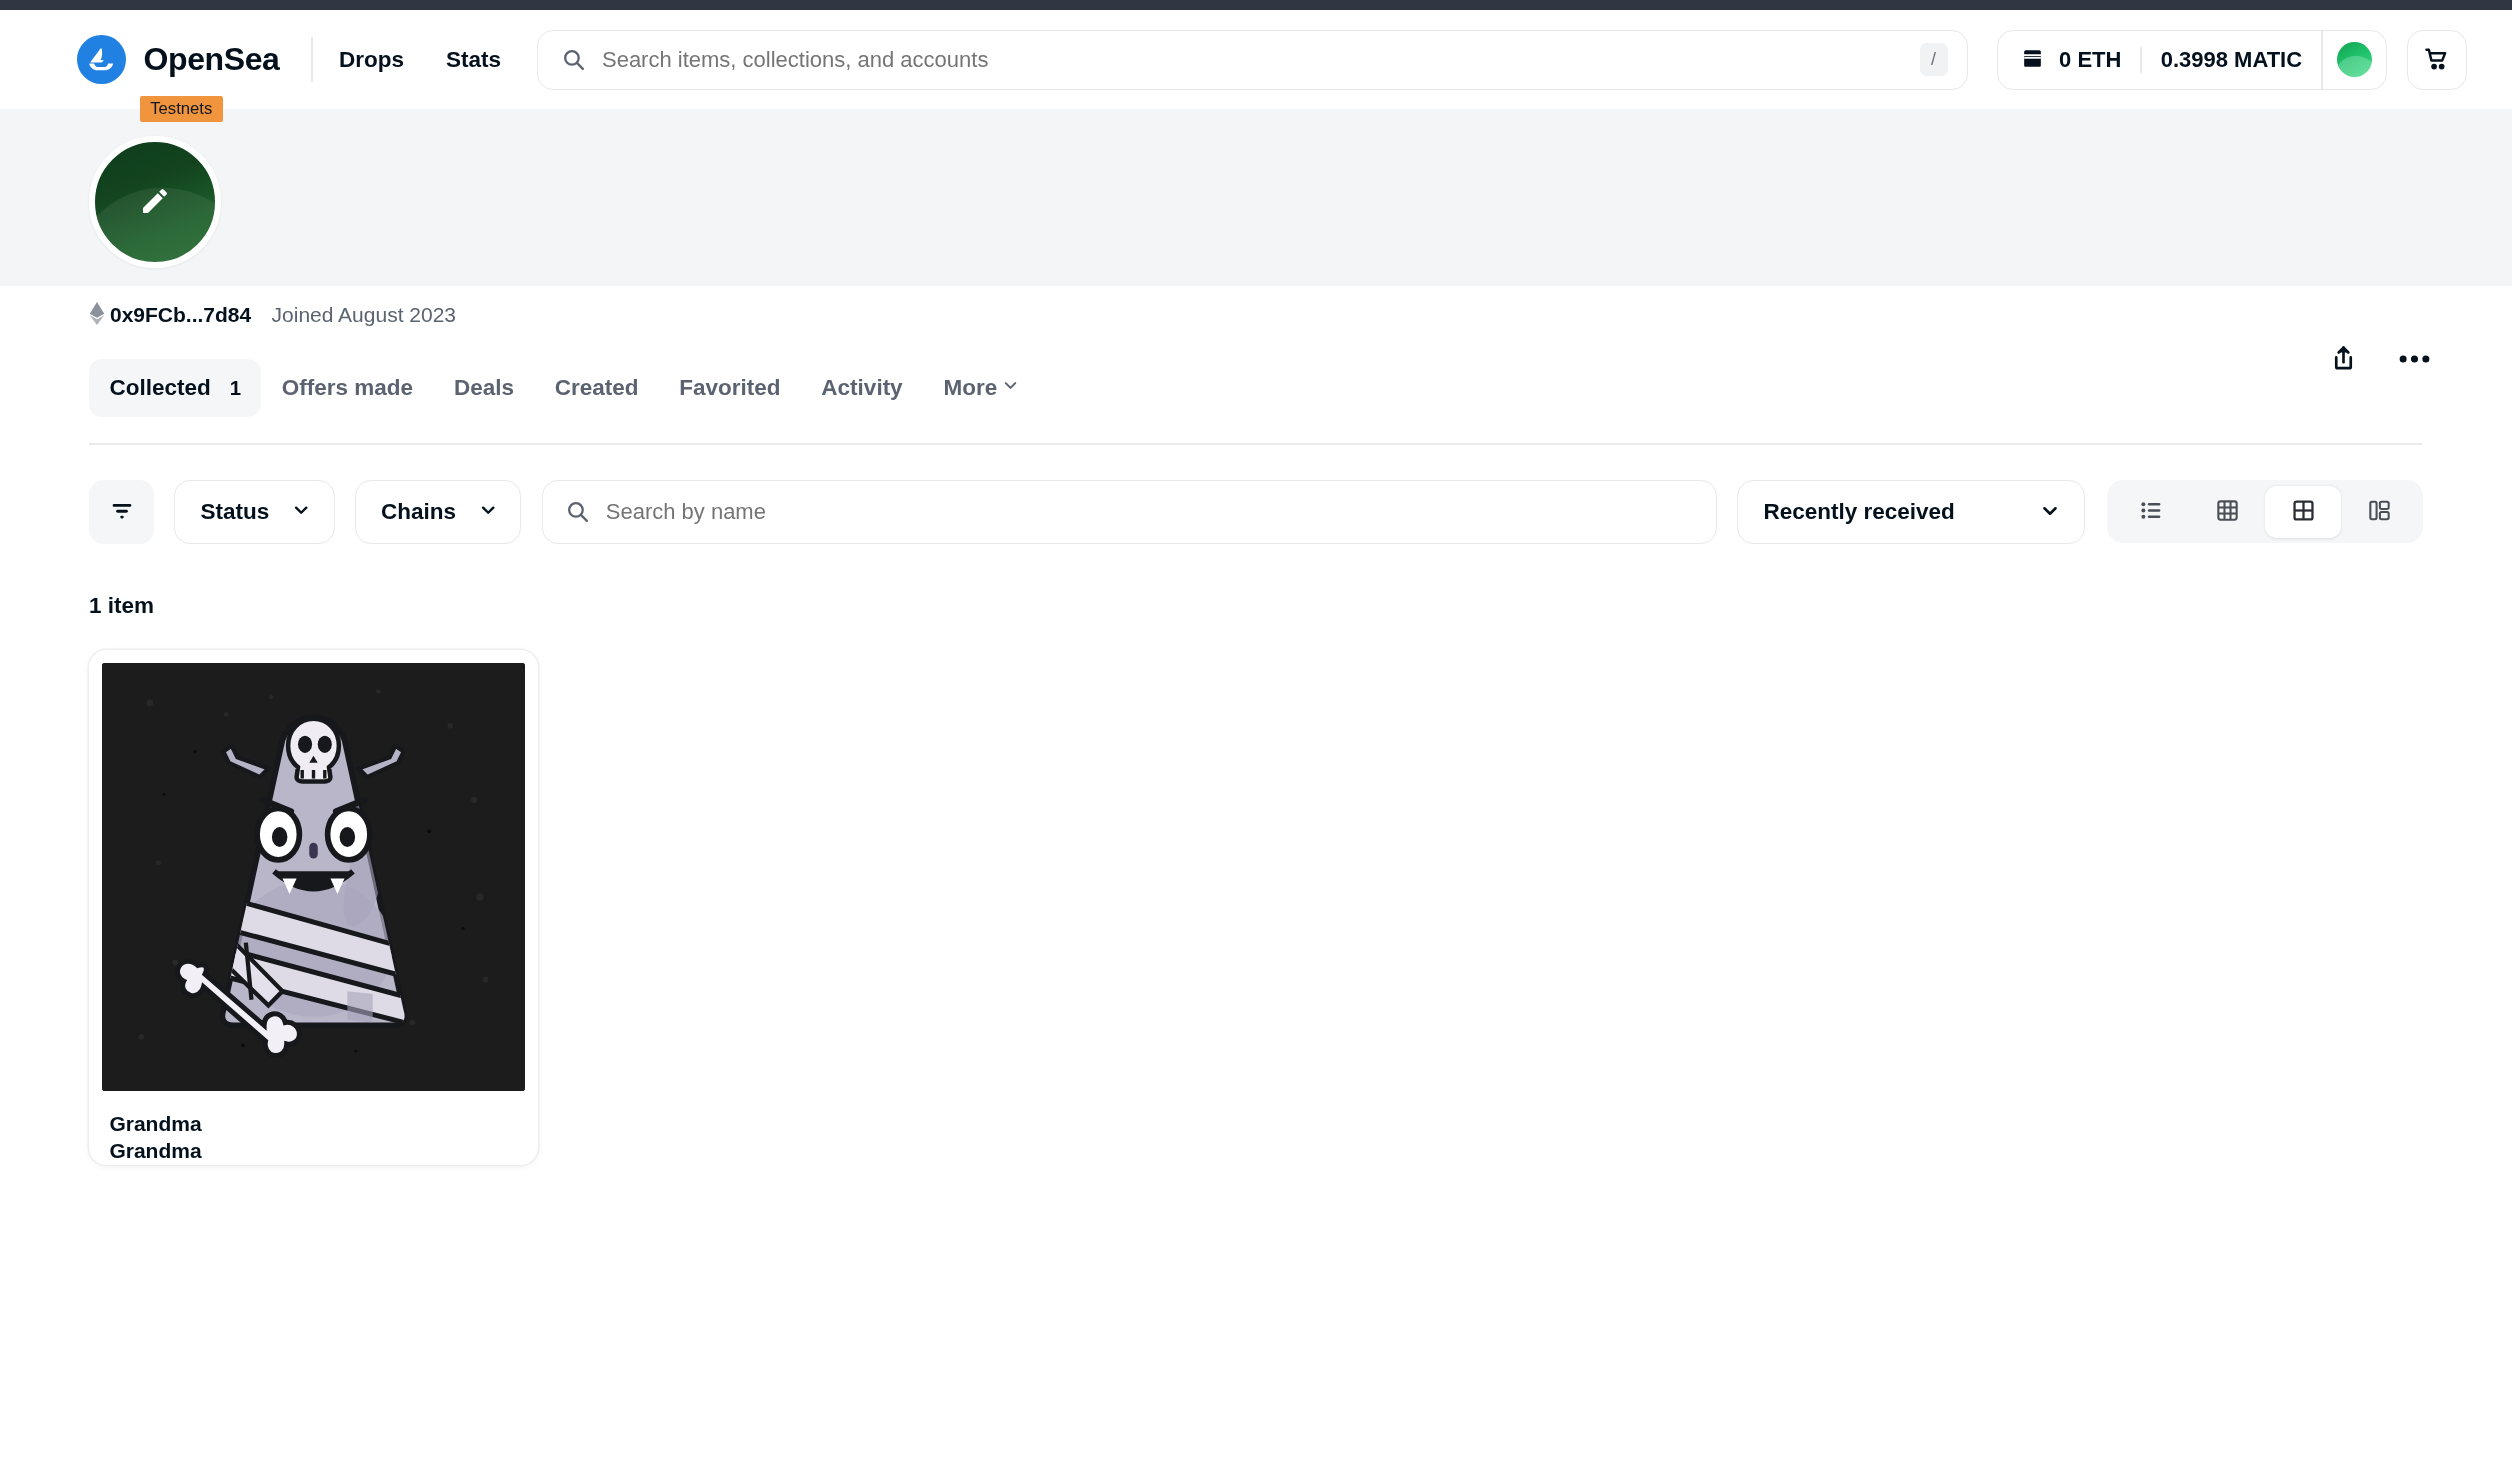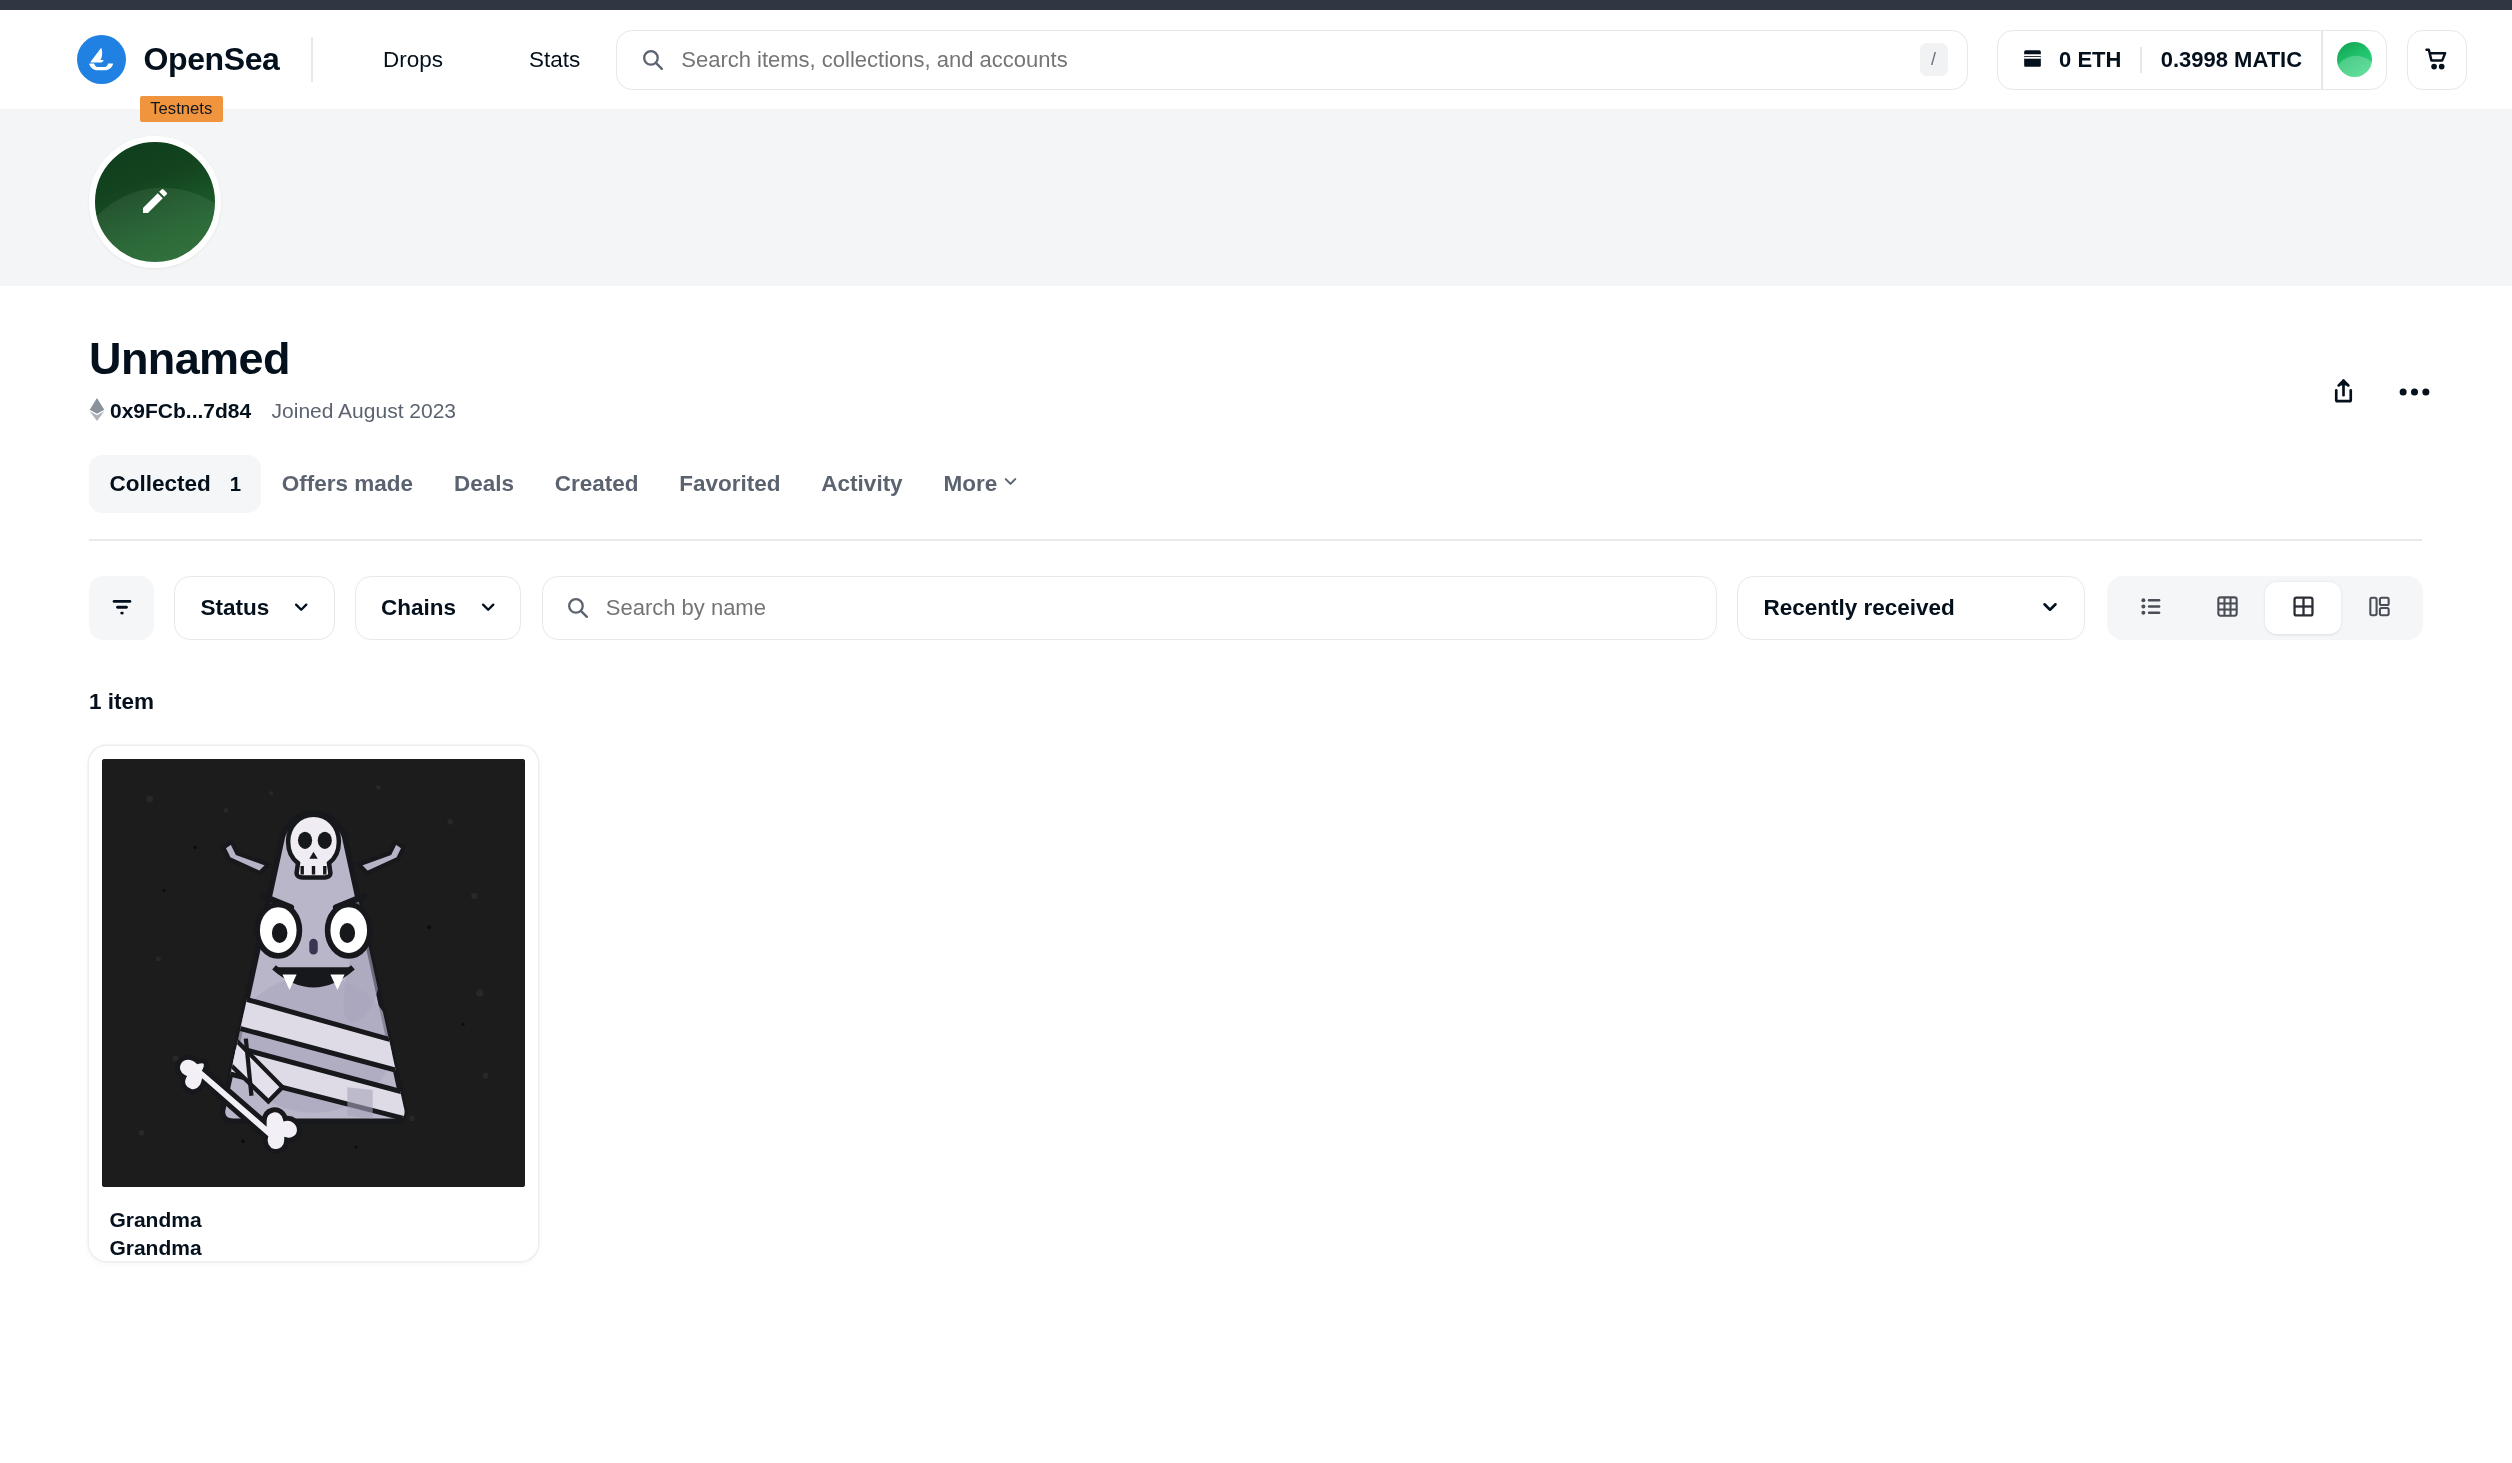--- a/index.html
+++ b/index.html
@@ -51,22 +51,22 @@
     border-radius: 2px;
     white-space: nowrap;
   }
   .nav-divider {
     width: 1.5px; height: 45px; background: #e6e8eb;
     margin: 0 26px 0 32px;
     flex-shrink: 0;
   }
   .nav-links { display: flex; gap: 42px; flex-shrink: 0; }
   .nav-link {
-    font-size: 22.5px; font-weight: normal; color: #04111d;
-    cursor: pointer; white-space: nowrap; margin-left: 44px;
+    font-size: 22.5px; font-weight: bold; color: #04111d;
+    cursor: pointer; white-space: nowrap;
   }
   .search-wrap {
     flex: 1;
     margin: 0 29px 0 36px;
     position: relative;
     min-width: 0;
   }
   .search-box {
     height: 60px;
     border: 1.5px solid #e6e8eb;
@@ -390,21 +390,20 @@
   <div class="profile-pic">
     <span class="pencil">
       <svg width="32" height="32" viewBox="0 0 24 24" fill="#ffffff">
         <path d="M3 17.25V21h3.75L17.8 9.94l-3.75-3.75L3 17.25zM20.7 7.04a1 1 0 0 0 0-1.41l-2.34-2.34a1 1 0 0 0-1.41 0l-1.83 1.83 3.75 3.75 1.83-1.83z"></path>
       </svg>
     </span>
   </div>
 </div>
 
 <div class="profile-section">
-  <div class="profile-title">Unnamed</div>
   <div class="profile-meta">
     <span>
       <svg width="16" height="23" viewBox="0 0 12 19" fill="#8a939b">
         <path d="M6 0 0 9.7 6 13l6-3.3L6 0z"></path>
         <path d="M0 10.9 6 19l6-8.1L6 14.2 0 10.9z" opacity="0.7"></path>
       </svg>
     </span>
     <span class="addr">0x9FCb...7d84</span>
     <span class="joined">Joined August 2023</span>
   </div>

